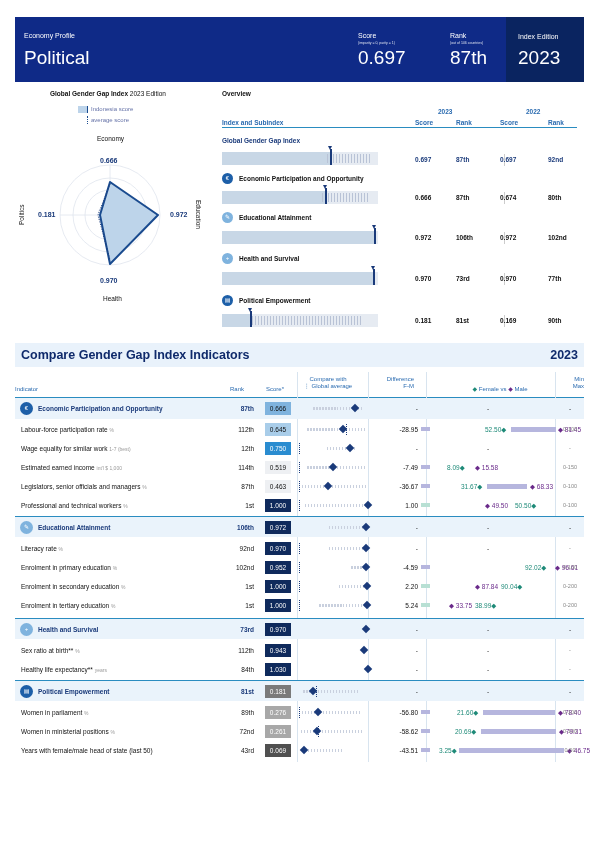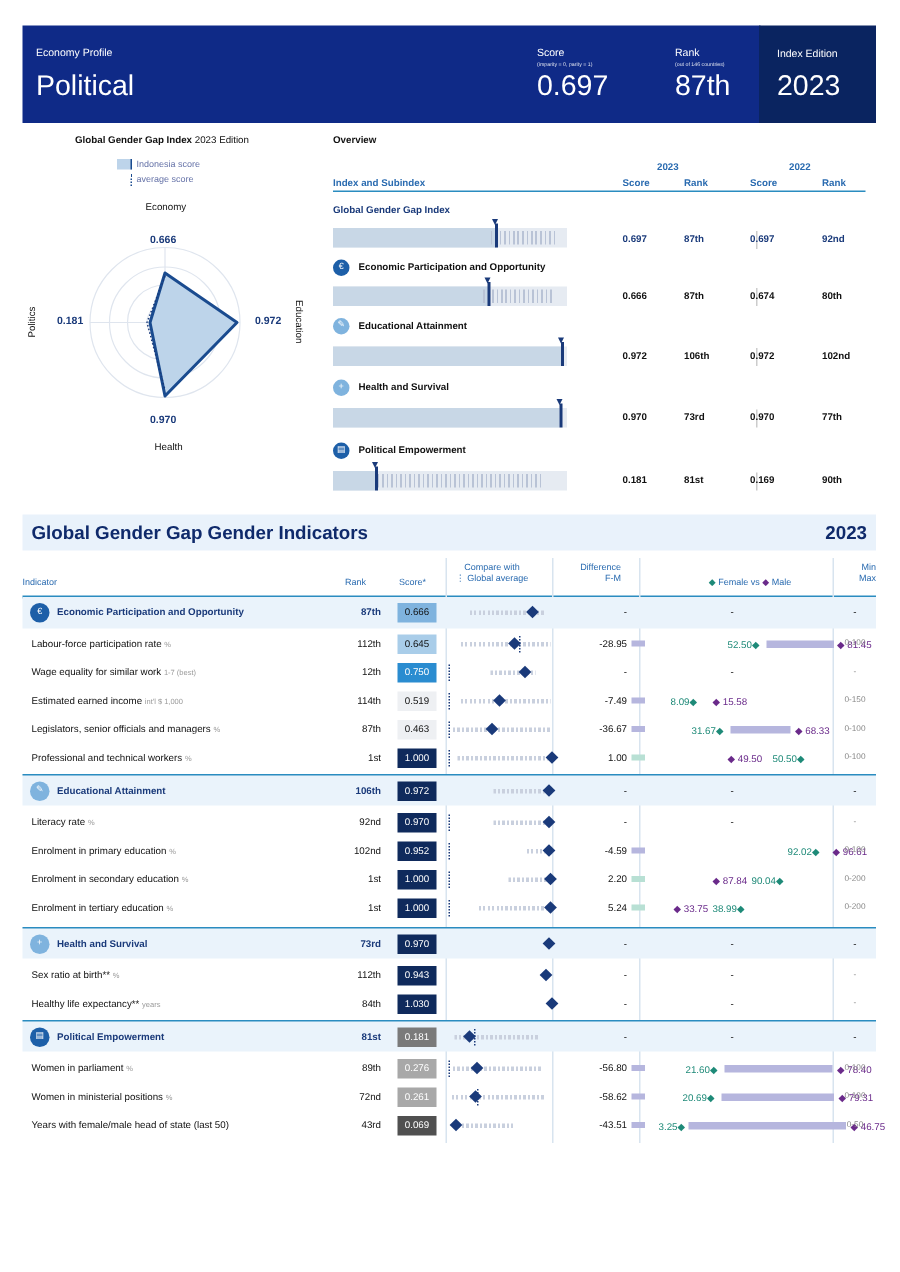--- a/index.html
+++ b/index.html
@@ -188,21 +188,21 @@
       <div class="tri" style="left:26px"></div>
     </div>
   <div class="ov-num" style="left:193px;top:227px;">0.181</div>
   <div class="ov-num" style="left:234px;top:227px;">81st</div>
   <div class="ov-sep" style="top:225px;"></div>
   <div class="ov-num" style="left:278px;top:227px;">0.169</div>
   <div class="ov-num" style="left:326px;top:227px;">90th</div>
 </div>
 
 <div class="ind-banner">
-  <div class="t">Global Gender Gap Gender Indicators</div>
+  <div class="t">Compare Gender Gap Index Indicators</div>
   <div class="y">2023</div>
 </div>
 
 <div class="th" style="left:15px;top:386px;text-align:left;">Indicator</div>
 <div class="th" style="left:230px;top:386px;">Rank</div>
 <div class="th" style="left:266px;top:386px;">Score*</div>
 <div class="th" style="left:300px;top:376px;width:56px;">
     <div>Compare with</div>
     <div>⋮ <span>Global average</span></div>
   </div>

